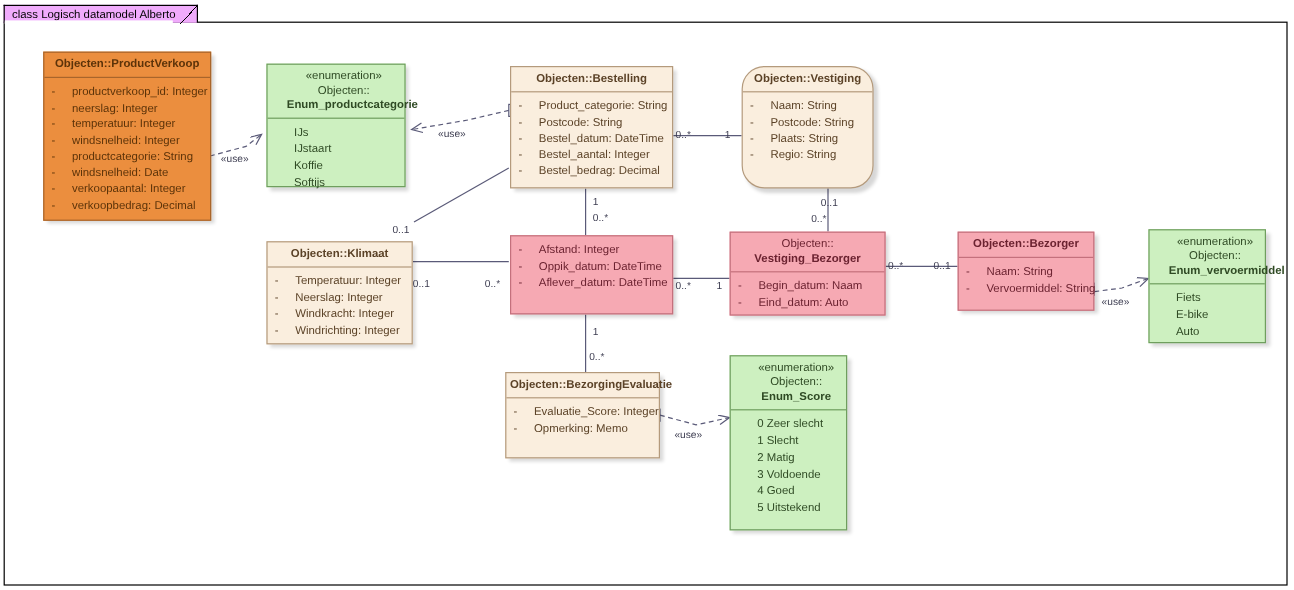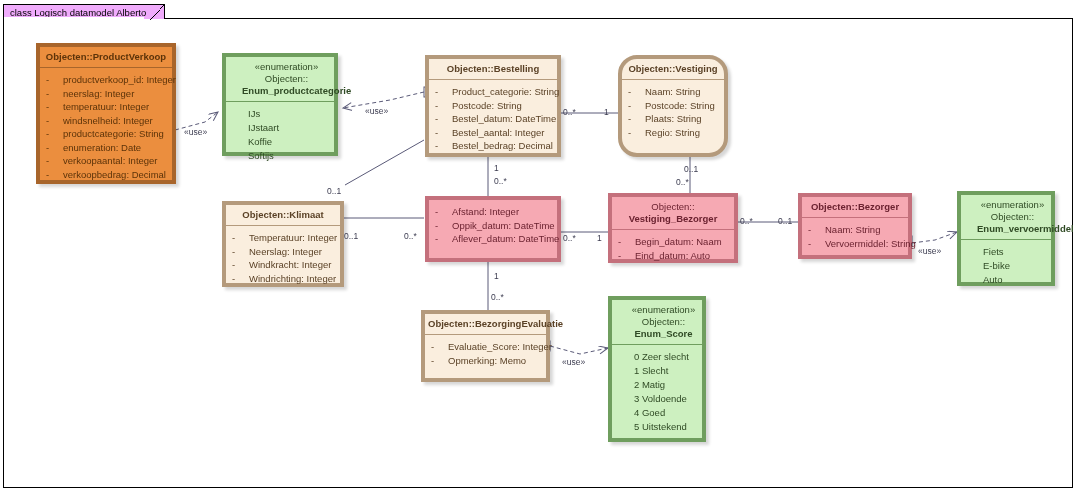--- a/index.html
+++ b/index.html
@@ -70,21 +70,21 @@
     width: 1078px;
     height: 492px;
     z-index: 1;
     pointer-events: none;
   }
 
   
   .node {
     position: absolute;
     box-sizing: border-box;
-    border: 4px solid #14532d;
+    border: 1px solid #14532d;
     z-index: 3;
     box-shadow: 3px 3px 3px rgba(0,0,0,0.16);
   }
   .node .hdr {
     box-sizing: border-box;
     text-align: center;
     font-size: 9.5px;
     font-weight: bold;
     line-height: 12px;
     padding: 4px 3px 4px 3px;
@@ -213,21 +213,21 @@
       <div class="attr">
           <span class="vis">-</span>
           <span>windsnelheid: Integer</span>
         </div>
       <div class="attr">
           <span class="vis">-</span>
           <span>productcategorie: String</span>
         </div>
       <div class="attr">
           <span class="vis">-</span>
-          <span>enumeration: Date</span>
+          <span>windsnelheid: Date</span>
         </div>
       <div class="attr">
           <span class="vis">-</span>
           <span>verkoopaantal: Integer</span>
         </div>
       <div class="attr">
           <span class="vis">-</span>
           <span>verkoopbedrag: Decimal</span>
         </div>
     </div>

